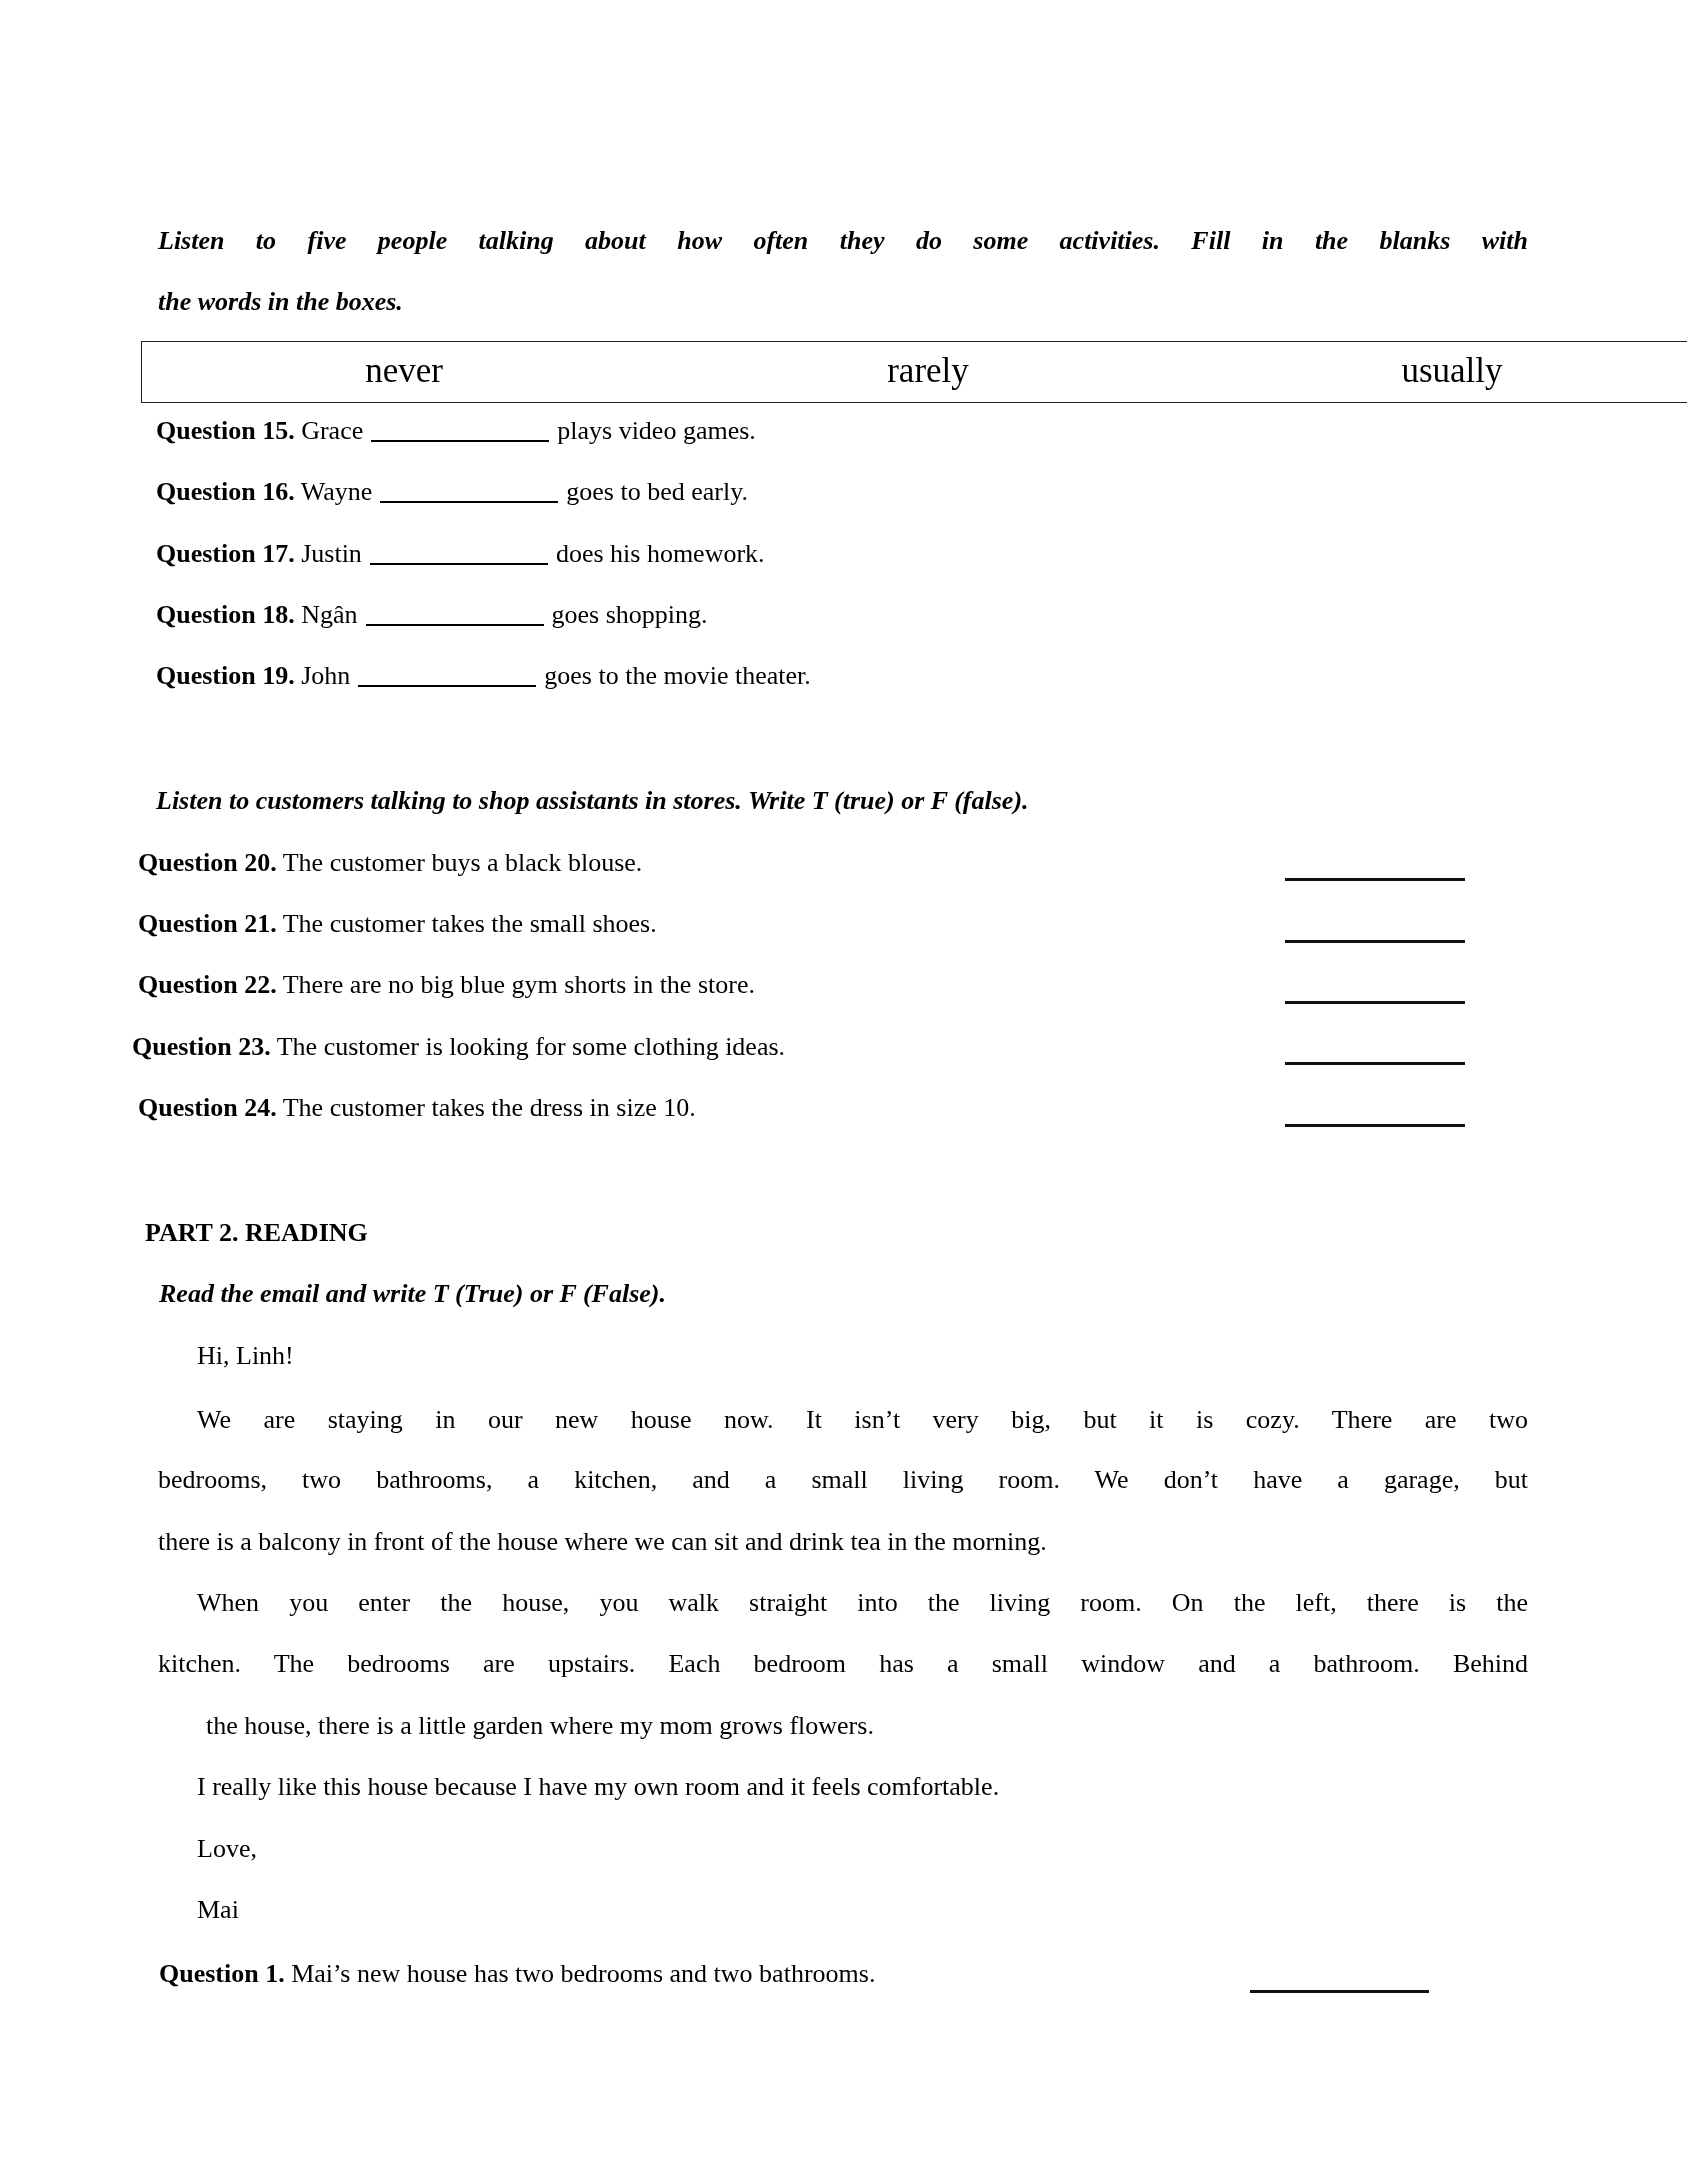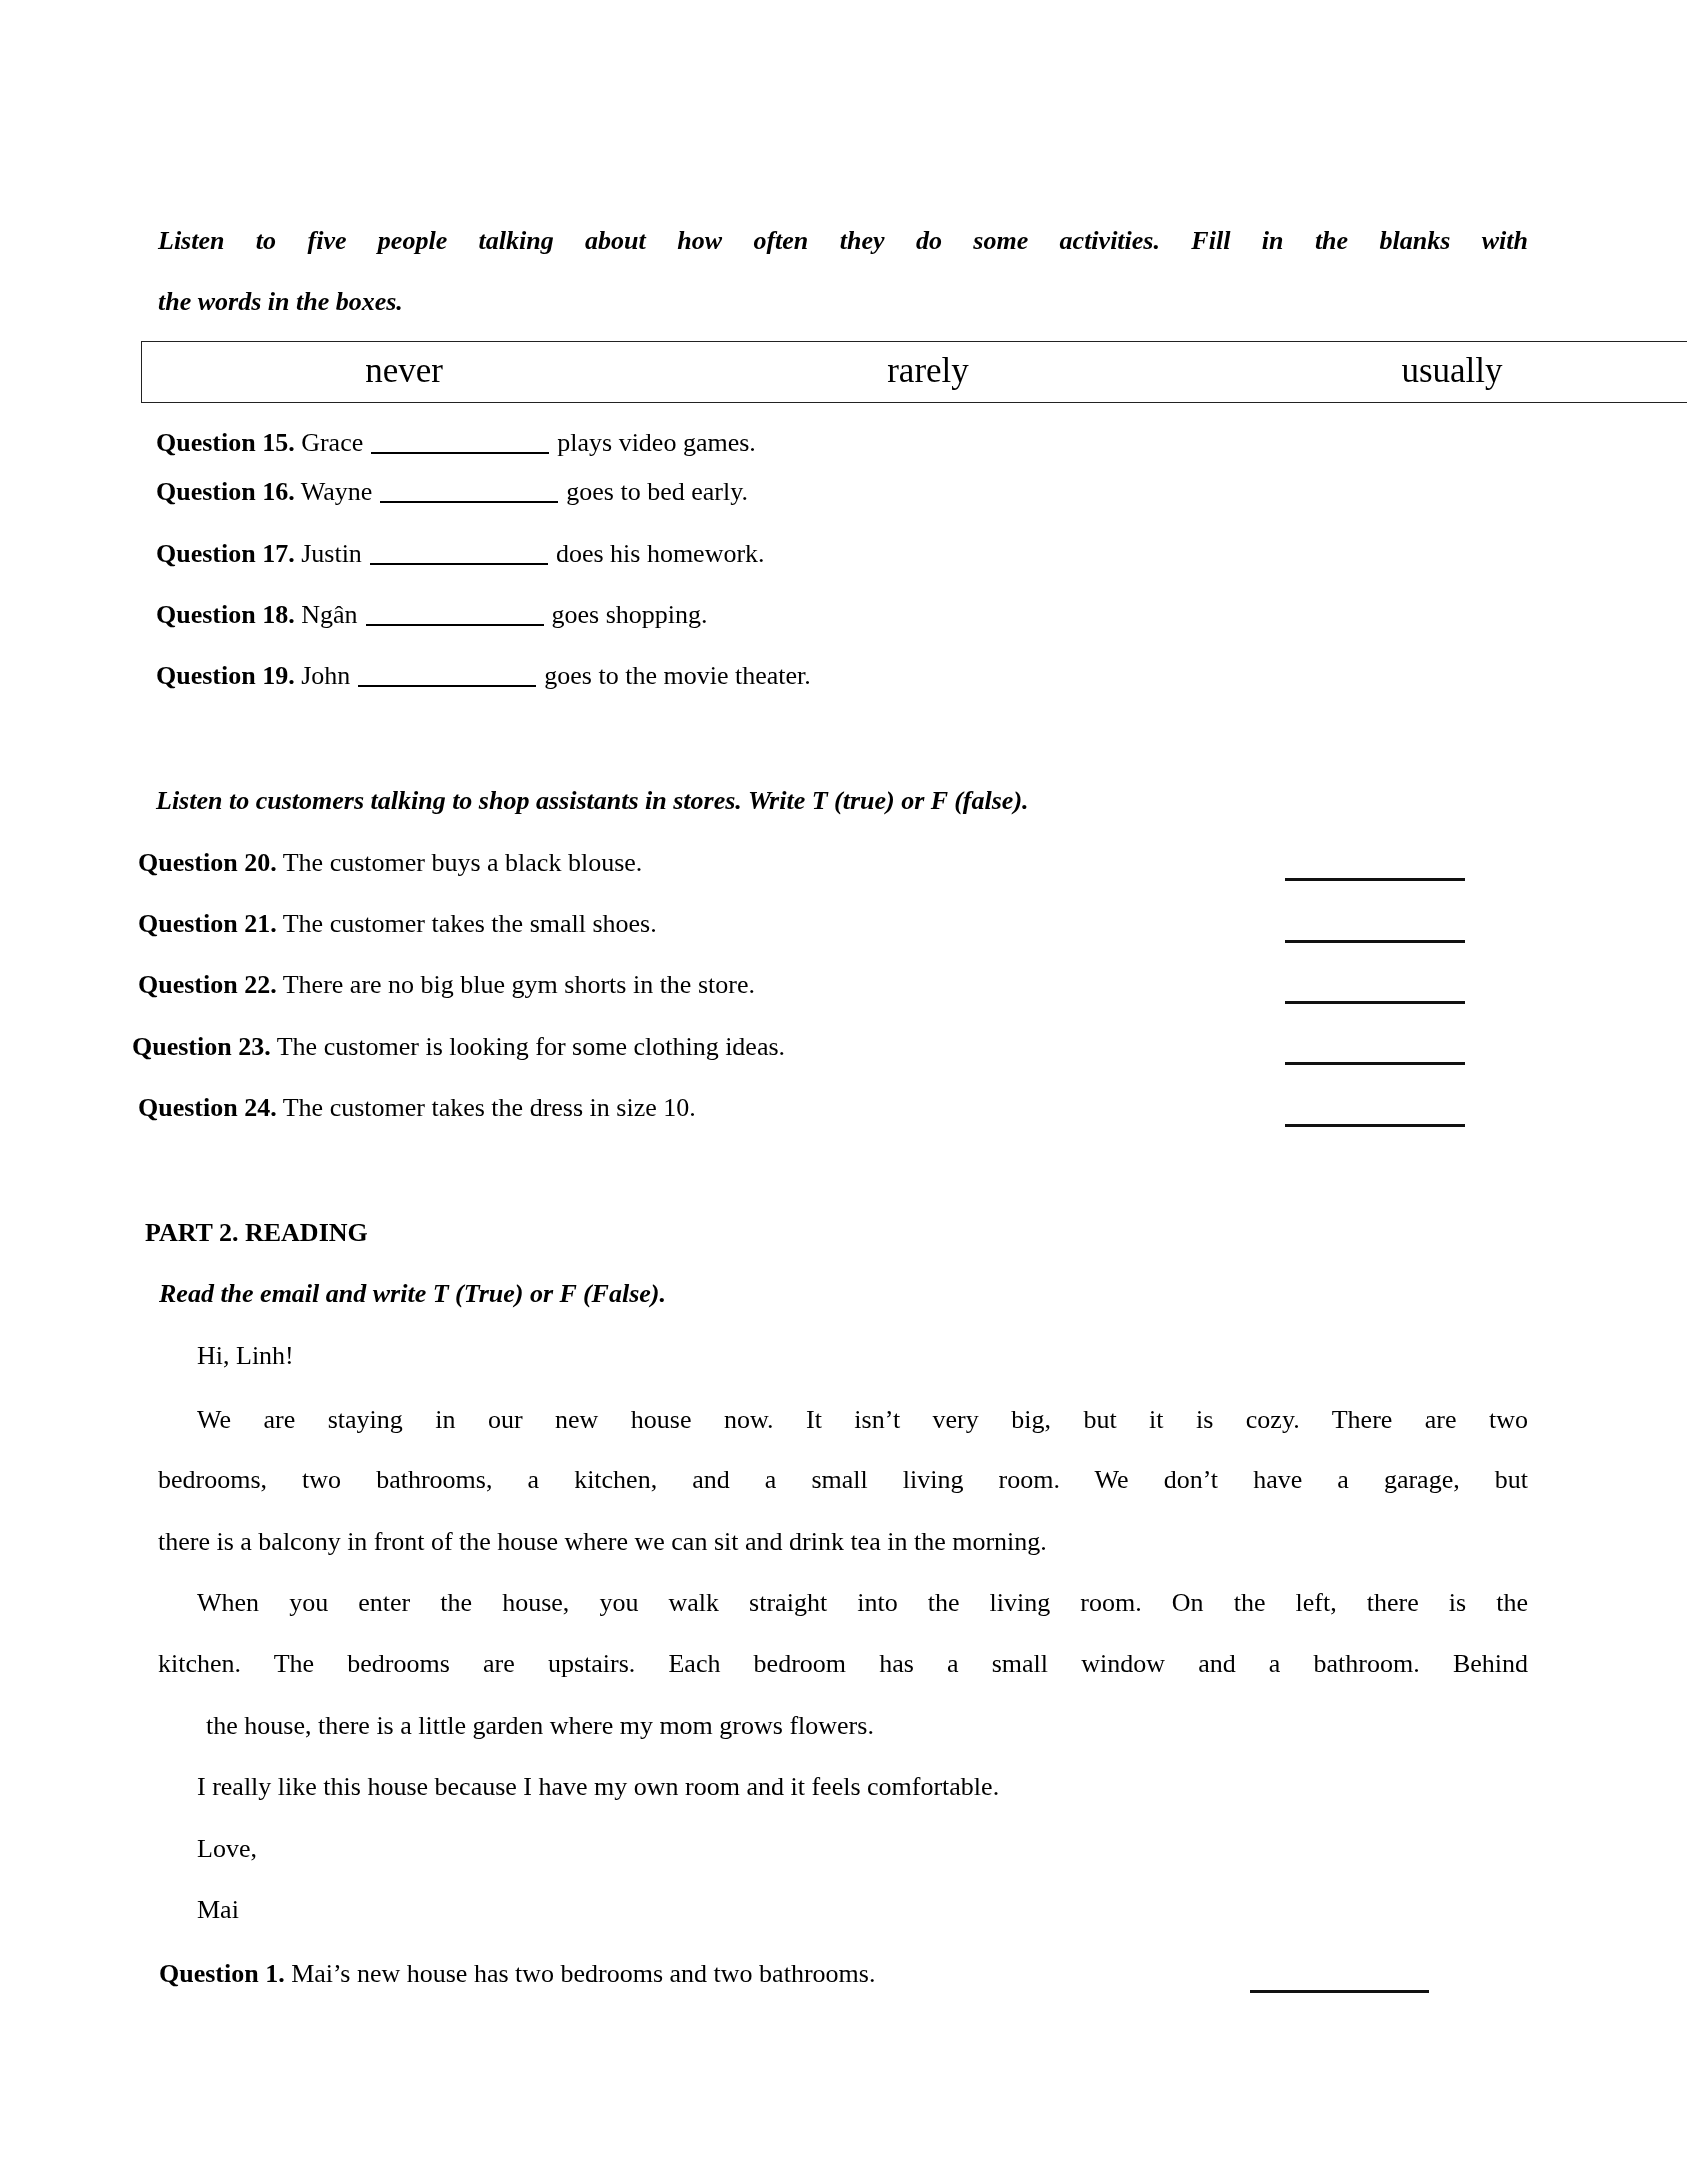--- a/index.html
+++ b/index.html
@@ -21,21 +21,21 @@
 
 <div class="line justify bi" style="left:158px; top:220px; width:1370px;">Listen to five people talking about how often they do some activities. Fill in the blanks with</div>
 <div class="line bi" style="left:158px; top:281px;">the words in the boxes.</div>
 
 <div class="wordbox">
   <div class="cell">never</div>
   <div class="cell">rarely</div>
   <div class="cell">usually</div>
 </div>
 
-<div class="line" style="left:156px; top:410px;margin-top:12px;">
+<div class="line" style="left:156px; top:410px;">
   <span class="b">Question 15.</span>
   <span>Grace</span><span class="blank blank-inline"></span><span>plays video games.</span>
 </div>
 <div class="line" style="left:156px; top:471px;">
   <span class="b">Question 16.</span>
   <span>Wayne</span><span class="blank blank-inline"></span><span>goes to bed early.</span>
 </div>
 <div class="line" style="left:156px; top:533px;">
   <span class="b">Question 17.</span>
   <span>Justin</span><span class="blank blank-inline"></span><span>does his homework.</span>

